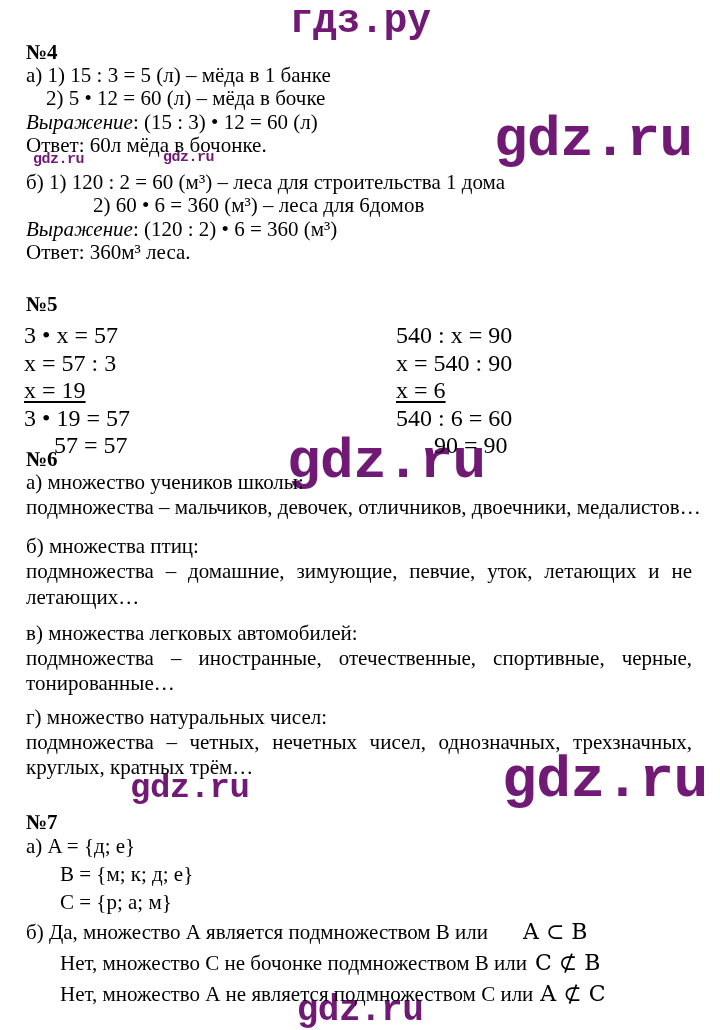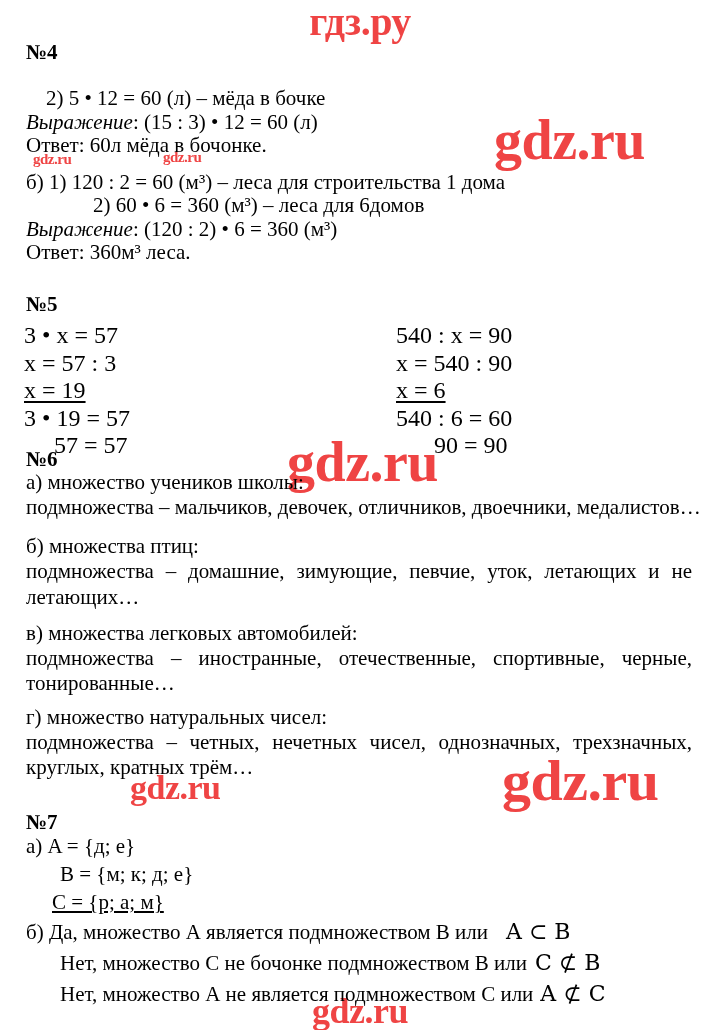--- a/index.html
+++ b/index.html
@@ -11,22 +11,22 @@
     position:absolute; font-size:21px; line-height:24px; white-space:nowrap; color:#000;
   }
   .hd { font-weight:bold; }
   .ital { font-style:italic; }
   .justify {
     white-space:normal; text-align:justify; text-align-last:justify; width:666px;
     word-spacing:2px;
   }
   .ul { text-decoration:underline; text-underline-offset:3px; }
   .wm {
-    position:absolute; font-family:Liberation Serif, serif; font-weight:bold;
-    color:#ef4444; line-height:1; white-space:nowrap; letter-spacing:-0.5px;
+    position:absolute; font-family:Liberation Mono, monospace; font-weight:bold;
+    color:#701a75; line-height:1; white-space:nowrap; letter-spacing:-0.5px;
   }
   .wm-header { top:2px; left:50%; transform:translateX(-50%); font-size:40px; }
   .wm-footer { top:993px; left:50%; transform:translateX(-50%); font-size:36px; }
   .wm-small1 { top:152px; left:33px;  font-size:15px; }
   .wm-small2 { top:150px; left:163px; font-size:15px; }
   .wm-large1 { top:112px; left:494px; font-size:56px; }
   .wm-large2 { top:434px; left:287px; font-size:56px; }
   .wm-medium { top:771px; left:130px; font-size:34px; }
   .wm-large3 { top:752px; left:502px; font-size:58px; }
   .formula {
@@ -44,20 +44,21 @@
   <div class="wm wm-header">гдз.ру</div>
   <div class="wm wm-small1">gdz.ru</div>
   <div class="wm wm-small2">gdz.ru</div>
   <div class="wm wm-large1">gdz.ru</div>
   <div class="wm wm-large2">gdz.ru</div>
   <div class="wm wm-medium">gdz.ru</div>
   <div class="wm wm-large3">gdz.ru</div>
   <div class="wm wm-footer">gdz.ru</div>
 
   <div class="line hd" style="top:40px; left:26px;">№4</div>
+  <div class="line" style="top:63px; left:26px;">а) 1) 15 : 3 = 5 (л) – мёда в 1 банке</div>
   <div class="line" style="top:86px; left:46px;">2) 5 • 12 = 60 (л) – мёда в бочке</div>
   <div class="line" style="top:110px; left:26px;"><span class="ital">Выражение</span><span>: (15 : 3) • 12 = 60 (л)</span></div>
   <div class="line" style="top:133px; left:26px;">Ответ: 60л мёда в бочонке.</div>
 
   <div class="line" style="top:170px; left:26px;">б) 1) 120 : 2 = 60 (м³) – леса для строительства 1 дома</div>
   <div class="line" style="top:193px; left:46px;margin-left:47px;">2) 60 • 6 = 360 (м³) – леса для 6домов</div>
   <div class="line" style="top:217px; left:26px;"><span class="ital">Выражение</span><span>: (120 : 2) • 6 = 360 (м³)</span></div>
   <div class="line" style="top:240px; left:26px;">Ответ: 360м³ леса.</div>
 
   <div class="line hd" style="top:292px; left:26px;">№5</div>
@@ -89,19 +90,19 @@
   <div class="line justify" style="top:646px; left:26px;">подмножества – иностранные, отечественные, спортивные, черные,</div>
   <div class="line" style="top:671px; left:26px;">тонированные…</div>
 
   <div class="line" style="top:705px; left:26px;">г) множество натуральных чисел:</div>
   <div class="line justify" style="top:730px; left:26px;">подмножества – четных, нечетных чисел, однозначных, трехзначных,</div>
   <div class="line" style="top:755px; left:26px;">круглых, кратных трём…</div>
 
   <div class="line hd" style="top:810px; left:26px;">№7</div>
   <div class="line" style="top:834px; left:26px;">а) A = {д; е}</div>
   <div class="line" style="top:862px; left:60px;">B = {м; к; д; е}</div>
-  <div class="line" style="top:890px; left:52px;text-decoration:underline;">C = {р; а; м}</div>
+  <div class="line" style="top:890px; left:60px;">C = {р; а; м}</div>
 
-  <div class="line" style="top:920px; left:26px;"><span>б) Да, множество А является подмножеством В или</span><span class="formula" style="margin-left:18px;">A ⊂ B</span></div>
+  <div class="line" style="top:920px; left:26px;"><span>б) Да, множество А является подмножеством В или</span><span class="formula" style="margin-left:35px;">A ⊂ B</span></div>
   <div class="line" style="top:951px; left:60px;"><span>Нет, множество С не бочонке подмножеством В или</span><span class="formula" style="margin-left:8px;">C ⊄ B</span></div>
   <div class="line" style="top:982px; left:60px;"><span>Нет, множество А не является подмножеством С или</span><span class="formula" style="margin-left:7px;">A ⊄ C</span></div>
 
 </div>
 
 </body></html>

